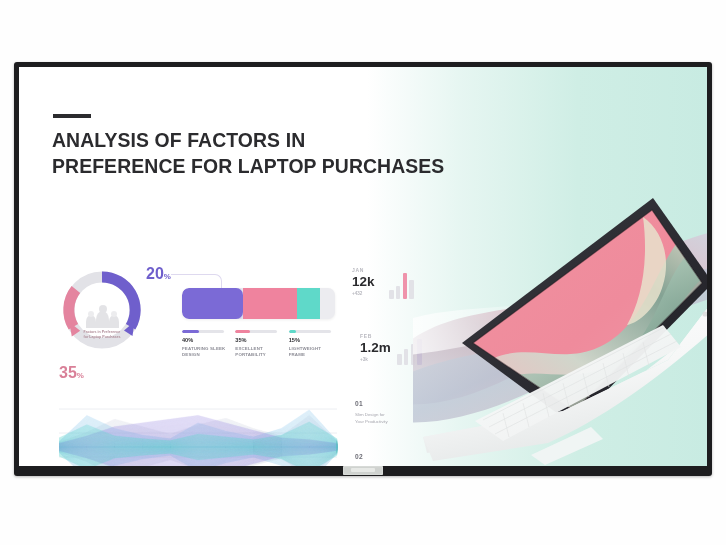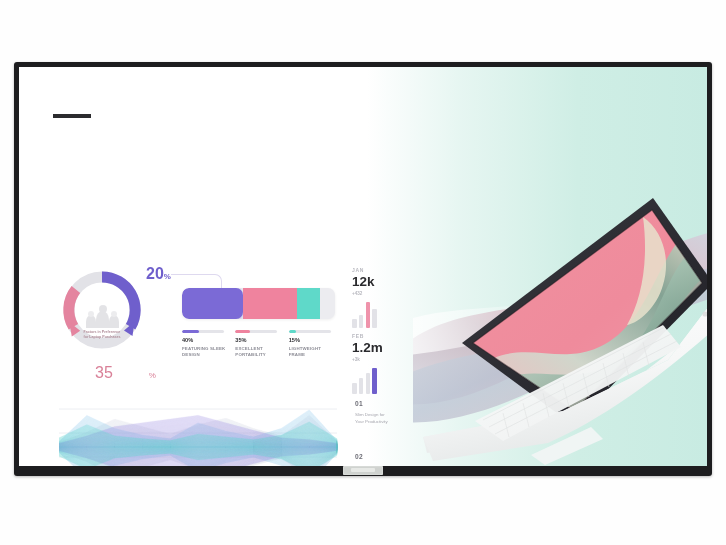--- a/index.html
+++ b/index.html
@@ -42,40 +42,40 @@
                  background:#c9c9cf;border-radius:50%;}
   .p-l{left:2px;top:7px;width:10px;height:13px;background:#dadade;}
   .p-l:before{content:"";position:absolute;left:2px;top:-4px;width:6px;height:6px;background:#dadade;border-radius:50%;}
   .p-r{left:25px;top:7px;width:10px;height:13px;background:#dadade;}
   .p-r:before{content:"";position:absolute;left:2px;top:-4px;width:6px;height:6px;background:#dadade;border-radius:50%;}
   .donut-label{font-size:3.6px;line-height:1.45;color:#b08d99;text-align:center;font-weight:bold;width:58px;}
 
   .pct-40{position:absolute;left:127px;top:198px;color:#6f5fcc;font-weight:bold;font-size:16px;}
   .pct-40 span{font-size:8px;font-weight:bold;}
   .pct-35{position:absolute;left:40px;top:297px;color:#d98098;font-weight:bold;font-size:16px;}
-  .pct-35 span{font-size:8px;font-weight:normal;margin-left:36px;}
+  .pct-35 span{font-size:8px;font-weight:bold;}
   .lead-line{position:absolute;left:152px;top:207px;width:50px;height:18px;
              border-top:.8px solid #ded9ef;border-right:.8px solid #ded9ef;border-top-right-radius:7px;}
 
   
   .bar-card{position:absolute;left:163px;top:221px;width:153px;height:31px;
             background:#ececf0;border-radius:7px;overflow:hidden;display:flex;
             box-shadow:0 1px 3px rgba(0,0,0,.07);}
   .bar-seg{height:100%;}
   .bar-seg.s0{border-radius:7px;box-shadow:0 1px 4px rgba(110,90,200,.35);}
 
   .legend{position:absolute;left:163px;top:263px;width:160px;display:flex;}
   .leg{width:54px;}
   .leg-track{width:42px;height:3.3px;background:#e4e4e9;border-radius:2px;overflow:hidden;}
   .leg-fill{height:100%;border-radius:2px;}
   .leg-pct{margin-top:4px;font-size:5.6px;font-weight:bold;color:#2f2f33;}
   .leg-txt{margin-top:2.5px;font-size:4.4px;line-height:1.5;color:#8d8d96;font-weight:bold;letter-spacing:.15px;}
 
   
-  .kpi{position:absolute;width:78px;display:flex;align-items:flex-start;flex-direction:column;}
+  .kpi{position:absolute;width:78px;display:flex;align-items:flex-start;}
   .kpi.jan{left:333px;top:200px;}
   .kpi.feb{left:333px;top:266px;justify-content:center;}
   .kpi-text{width:37px;}
   .kpi-month{font-size:5px;color:#b9b9c0;letter-spacing:.7px;font-weight:bold;}
   .kpi-val{font-size:13.5px;font-weight:bold;color:#2b2b2e;line-height:1.15;margin-top:1px;}
   .kpi-delta{font-size:4.6px;color:#b9b9c0;margin-top:1px;font-weight:bold;}
   .spark{display:flex;align-items:flex-end;gap:2.2px;height:26px;margin-top:6px;}
   .spark i{display:block;width:4.6px;background:#e2e2e7;border-radius:1px;}
 
   
@@ -98,20 +98,22 @@
 <div class="stage">
 
   <div class="monitor">
     <div class="monitor-inner">
 
       <div class="slide">
         <div class="mint"></div>
 
         <div class="accent-dash"></div>
         <div class="title">
+          <div>ANALYSIS OF FACTORS IN</div>
+          <div>PREFERENCE FOR LAPTOP PURCHASES</div>
         </div>
 
         <div class="donut-wrap">
           <svg width="92" height="92" viewBox="0 0 92 92" aria-hidden="true">
             <circle cx="46" cy="46" r="33" fill="none" stroke="#e2e2e7" stroke-width="11"></circle>
             <path d="M46 13 A33 33 0 0 1 74.6 62.8" fill="none" stroke="#6f5fcc" stroke-width="11" stroke-linecap="butt"></path>
             <path d="M17.4 62.8 A33 33 0 0 1 19.9 25.5" fill="none" stroke="#e4849f" stroke-width="11"></path>
             <polygon points="78.6,57.5 68.0,66.5 76.5,72.0" fill="#6f5fcc"></polygon>
             <polygon points="13.2,58.0 24.2,66.8 15.8,72.4" fill="#e4849f"></polygon>
           </svg>

